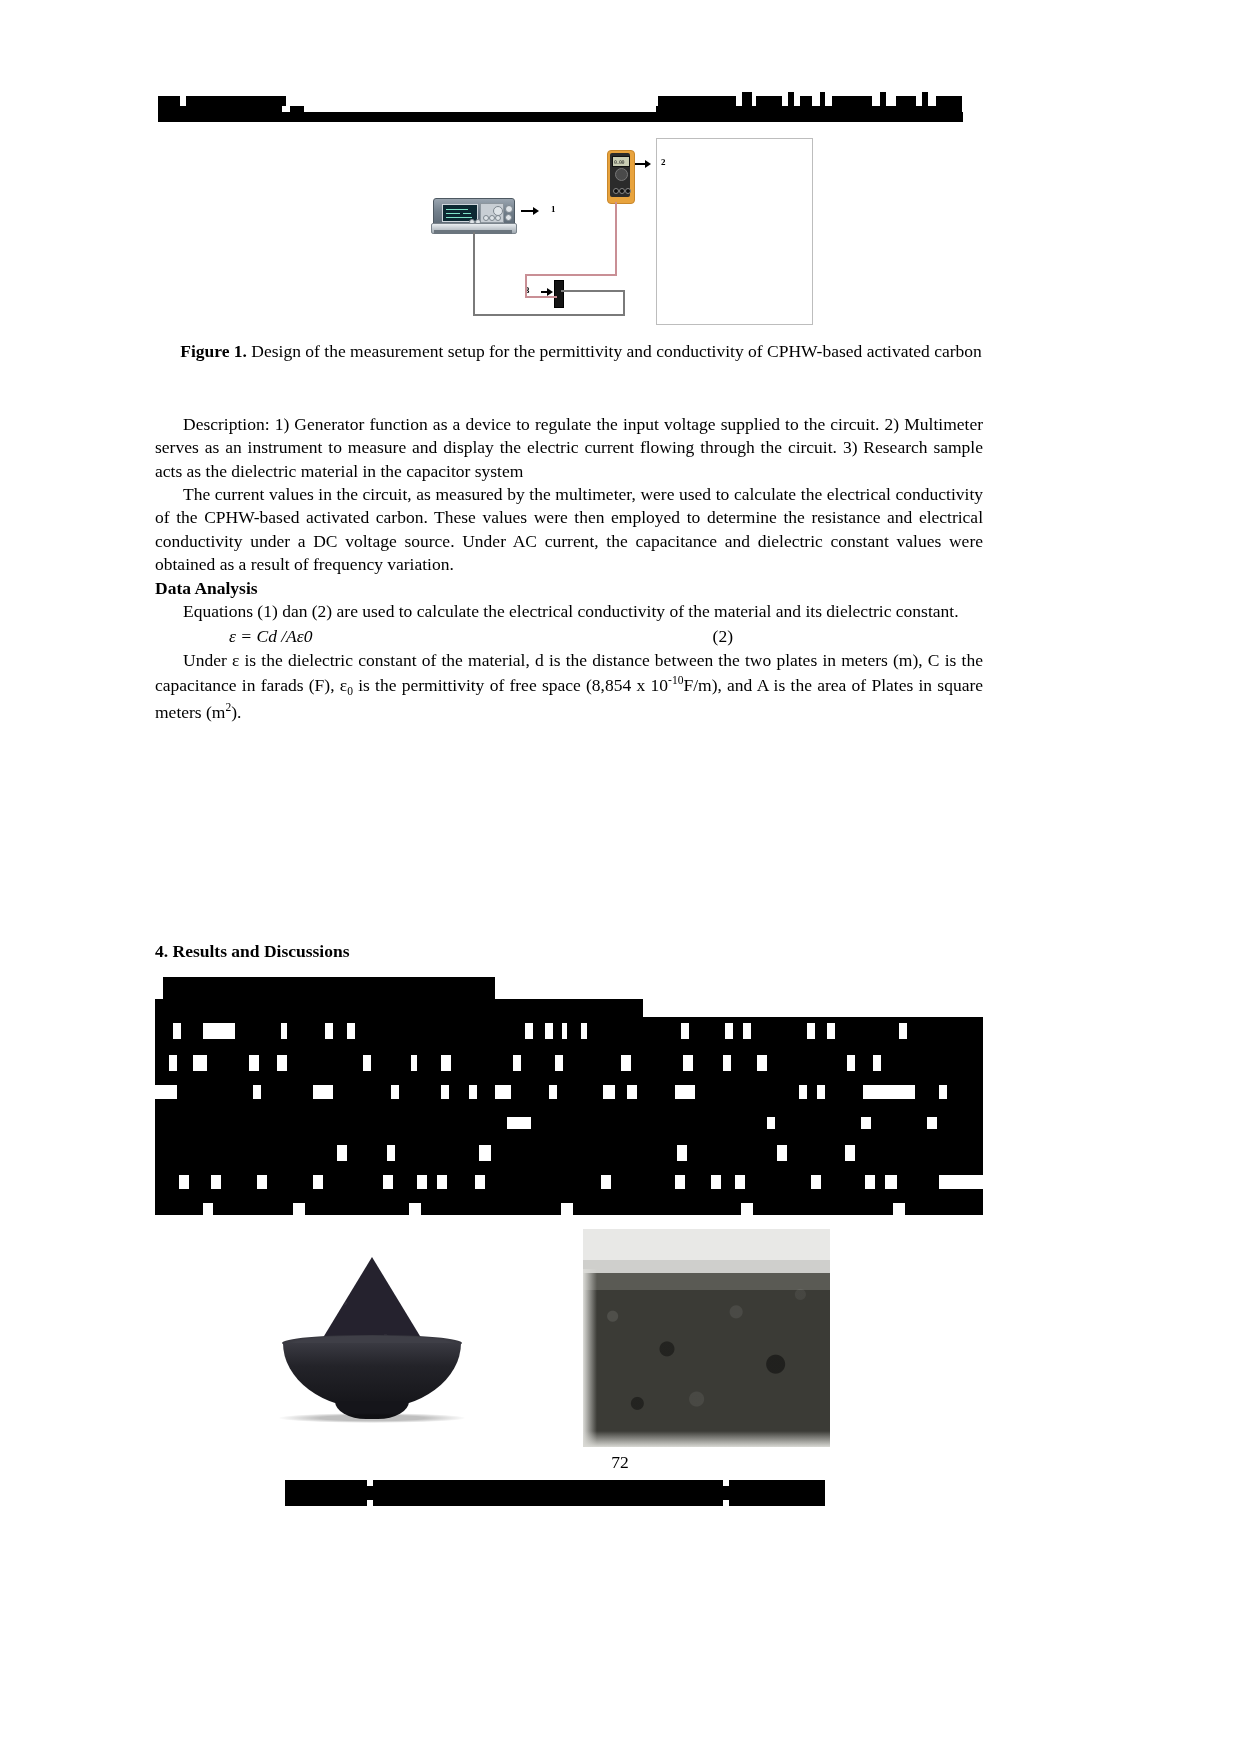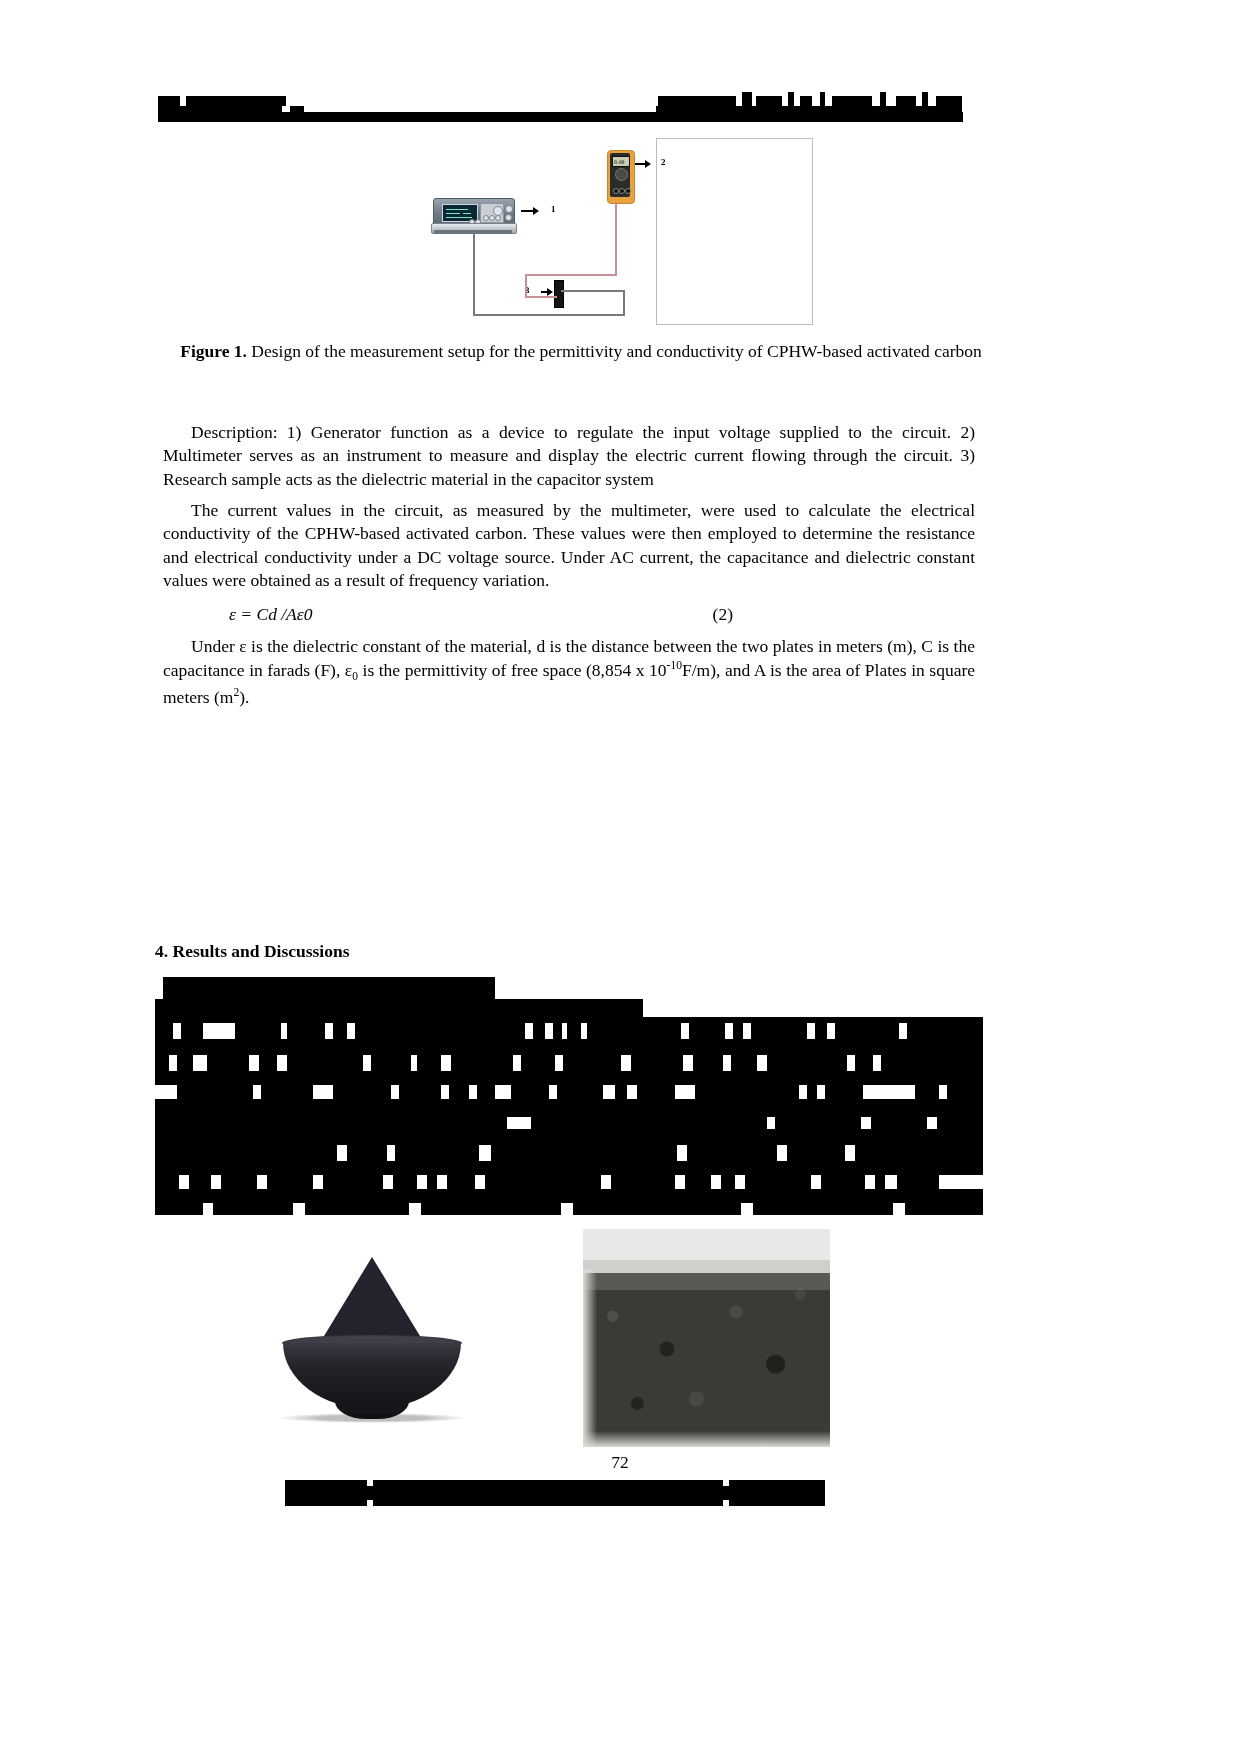--- a/index.html
+++ b/index.html
@@ -161,21 +161,21 @@
   
   .caption {
     text-align: center;
     font-size: 17.5px;
     line-height: 1.33;
     margin: 0;
   }
   .caption b { font-weight: bold; }
 
   p.body {
-    margin: 8px;
+    margin: 0;
     font-size: 17.5px;
     line-height: 1.335;
     text-align: justify;
     text-indent: 28px;
   }
 
   h3.heading {
     margin: 0;
     font-size: 17.5px;
     font-weight: bold;
@@ -412,20 +412,22 @@
 
     <div style="position:absolute; left:12px; top:340px; width:828px;">
       <p class="caption">
         <b>Figure 1.</b><span> Design of the measurement setup for the permittivity and conductivity of CPHW-based activated carbon</span>
       </p>
     </div>
 
     <div style="position:absolute; left:0; top:413px; width:828px;">
       <p class="body">Description: 1) Generator function as a device to regulate the input voltage supplied to the circuit. 2) Multimeter serves as an instrument to measure and display the electric current flowing through the circuit. 3) Research sample acts as the dielectric material in the capacitor system</p>
       <p class="body">The current values in the circuit, as measured by the multimeter, were used to calculate the electrical conductivity of the CPHW-based activated carbon. These values were then employed to determine the resistance and electrical conductivity under a DC voltage source. Under AC current, the capacitance and dielectric constant values were obtained as a result of frequency variation.</p>
+      <h3 class="heading">Data Analysis</h3>
+      <p class="body">Equations  (1) dan (2) are used to calculate the electrical conductivity of the material and its dielectric constant.</p>
 
 
 
       <div class="eq-row">
         <span class="eq-expr">ε = Cd /Aε0</span>
         <span class="eq-num">(2)</span>
       </div>
 
       <p class="body"><span>Under ε is the dielectric constant of the material, d is the distance between the two plates in meters (m), C is the capacitance in farads (F), ε</span><sub>0</sub><span> is the permittivity of free space  (8,854 x 10</span><sup>-10</sup><span>F/m), and A is the area of Plates in square meters (m</span><sup>2</sup><span>).</span></p>
     </div>

